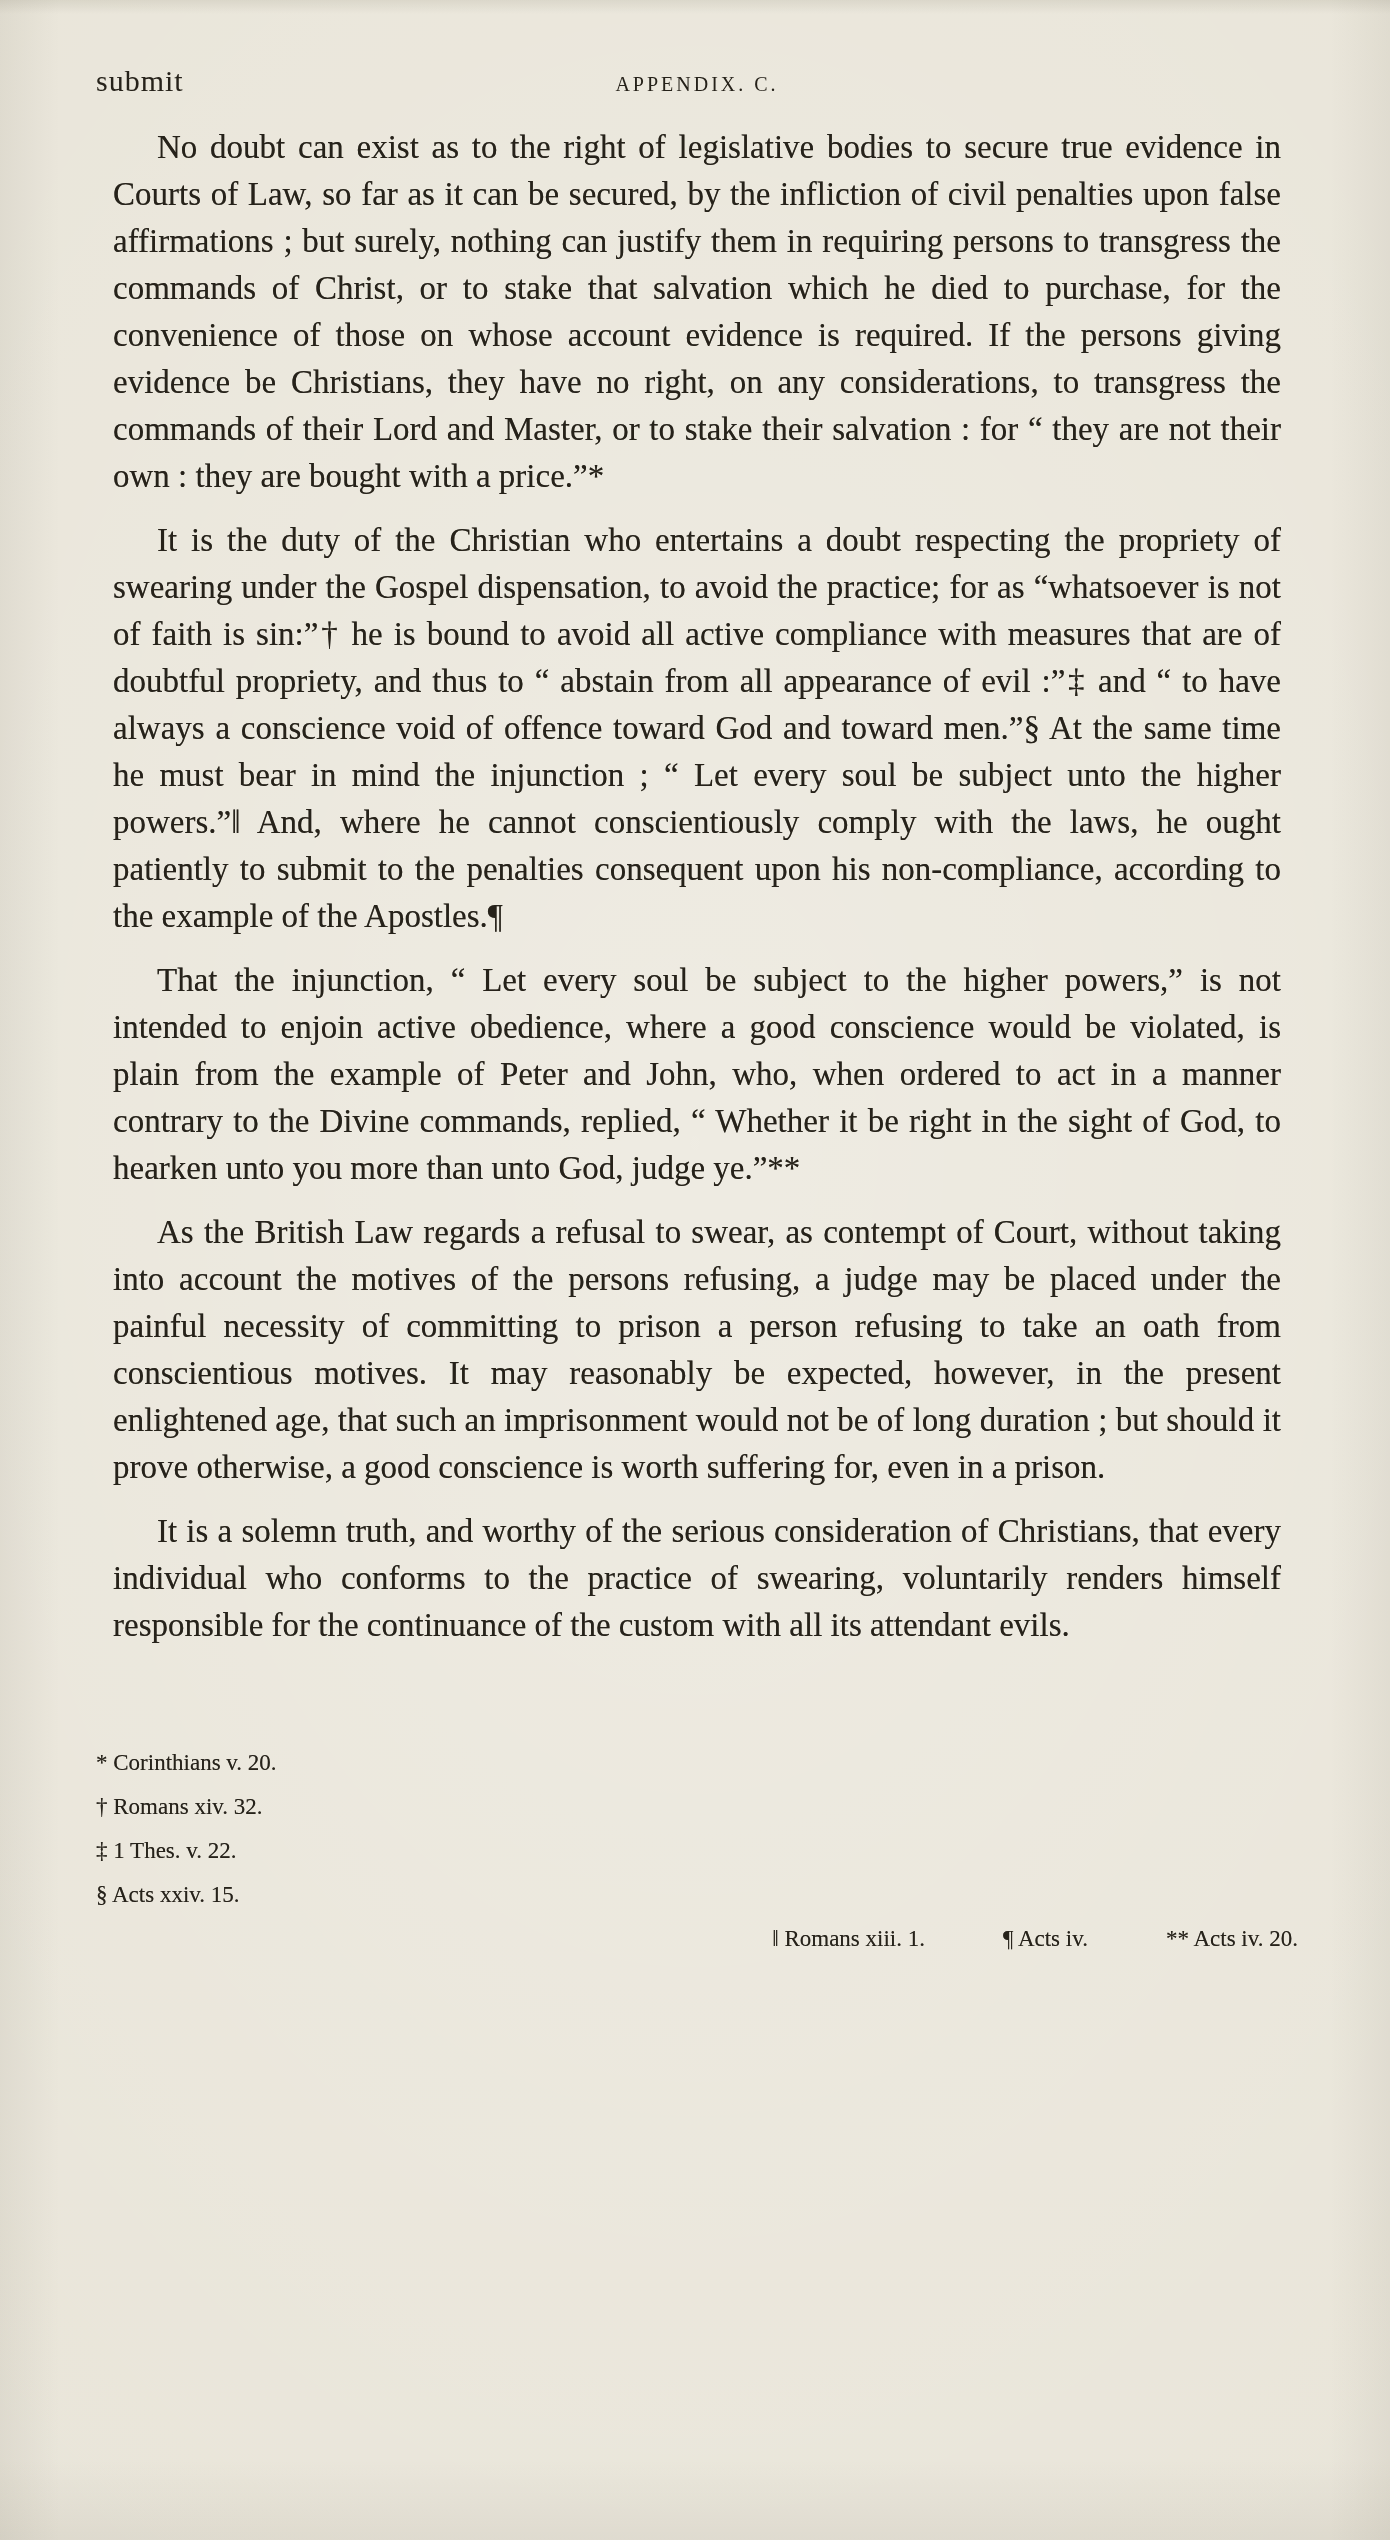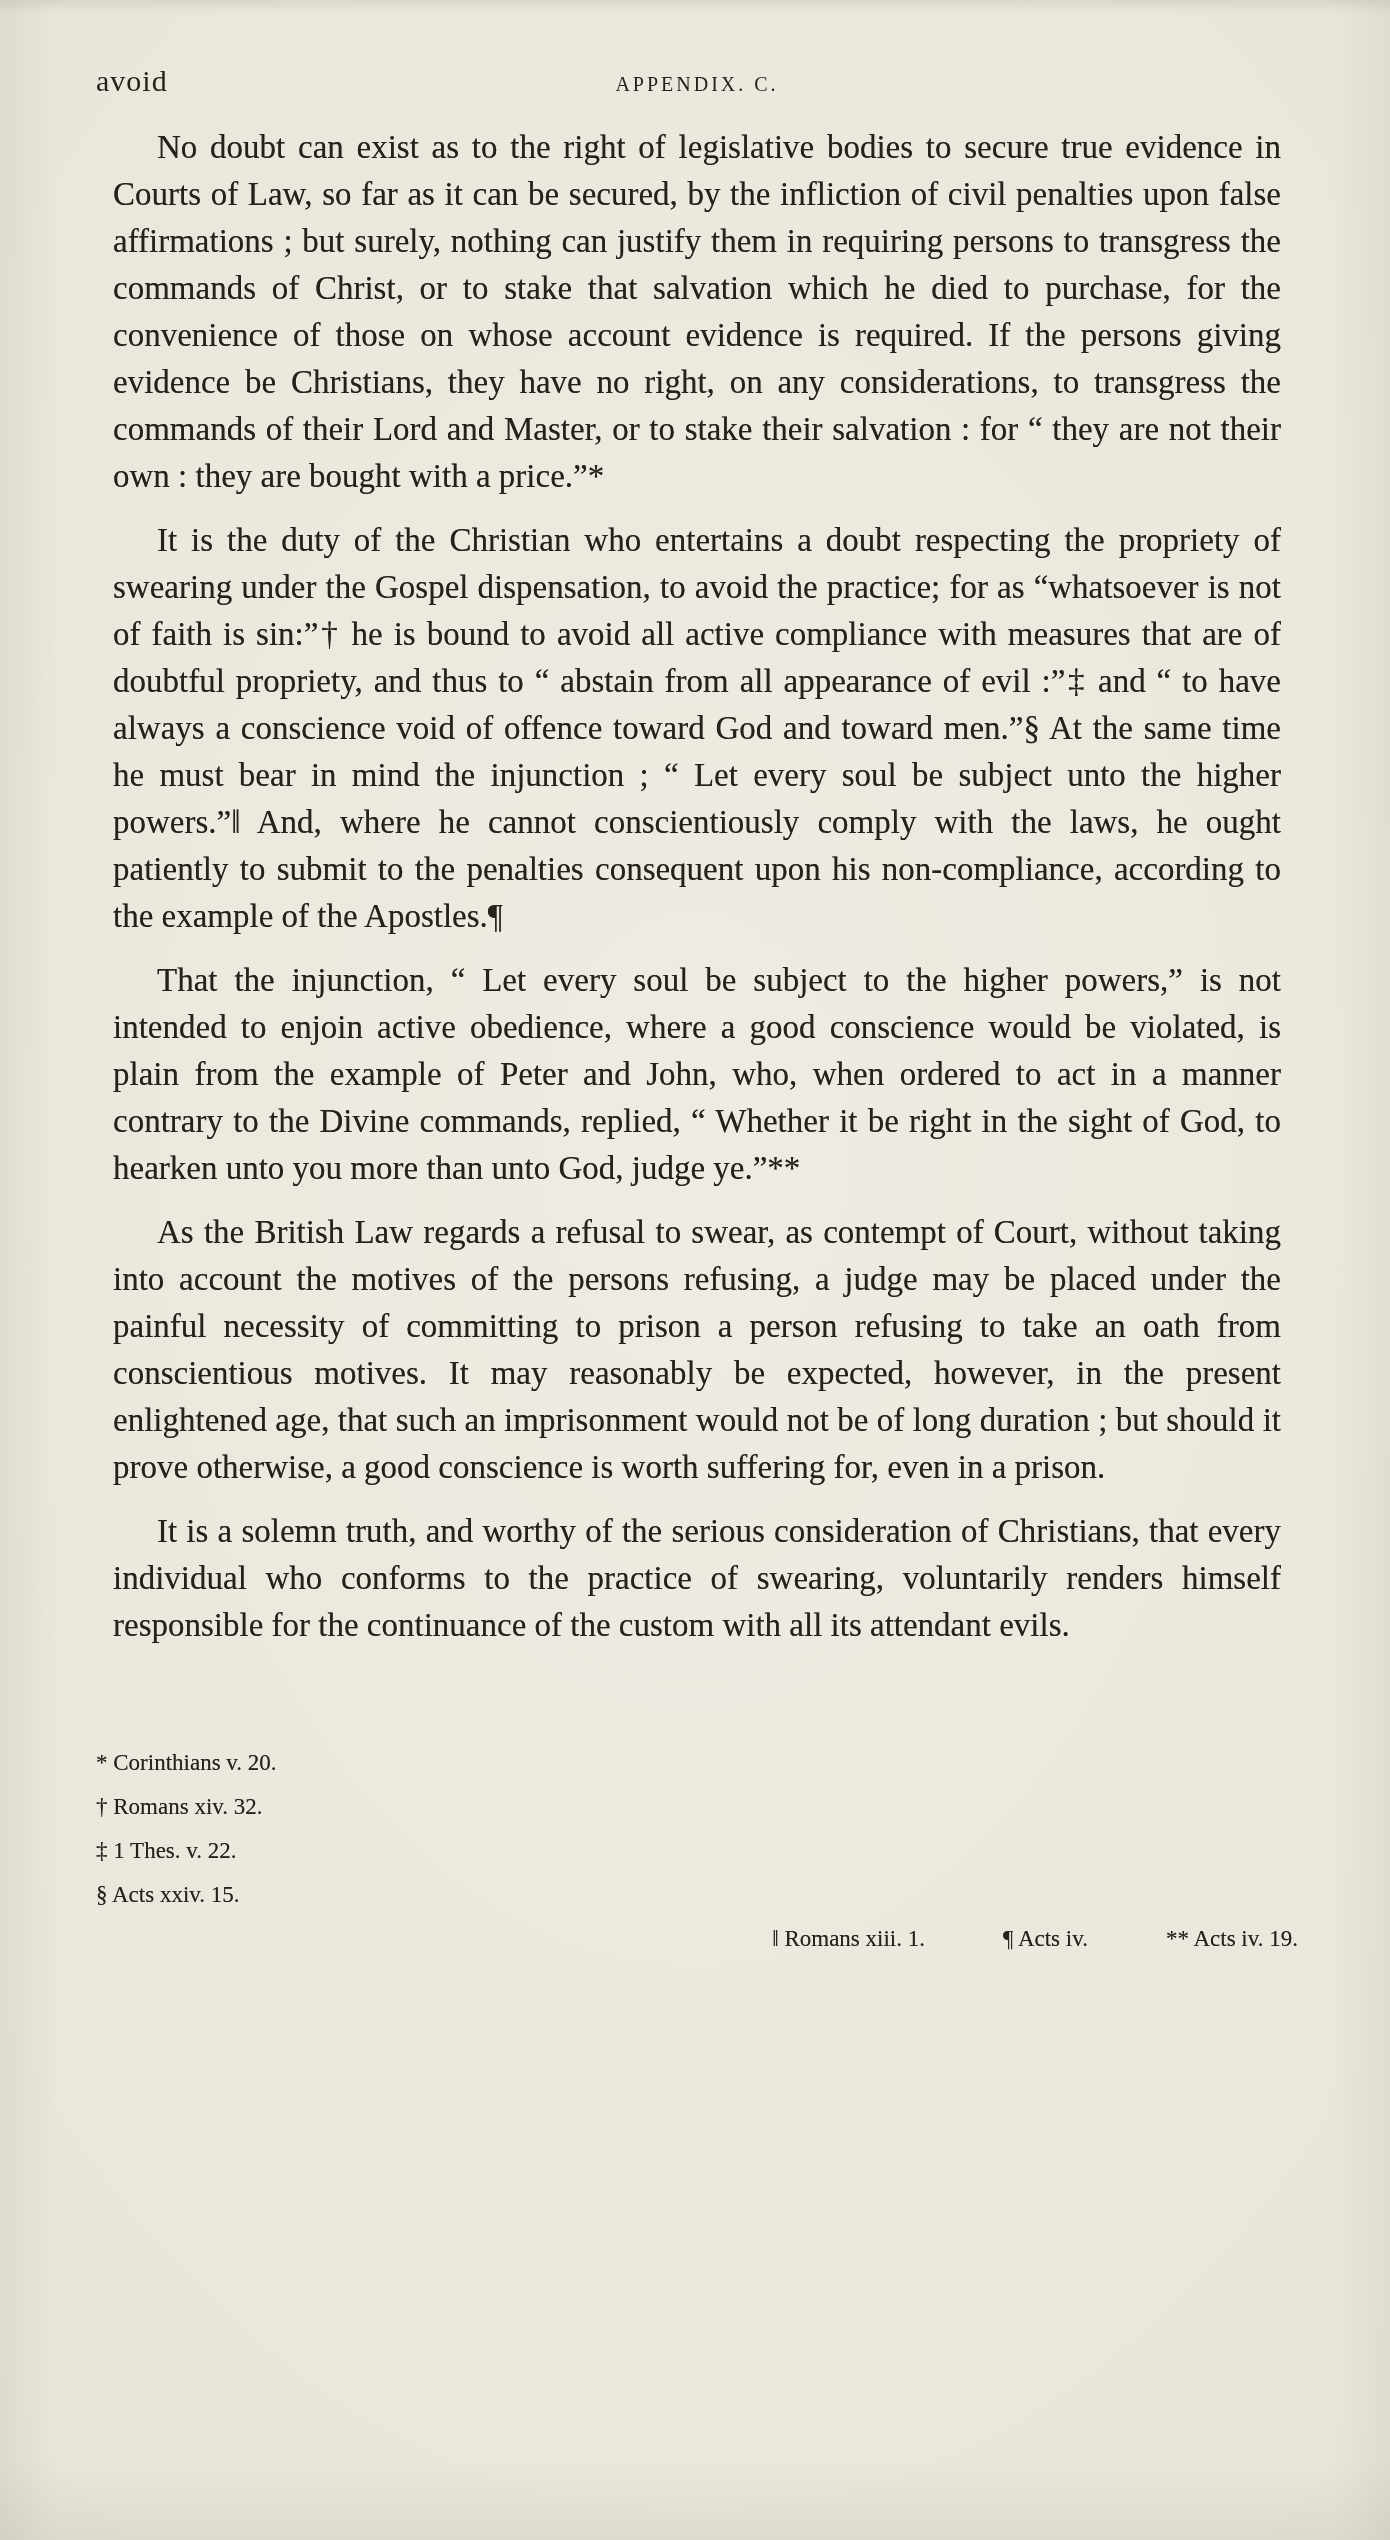--- a/index.html
+++ b/index.html
@@ -87,21 +87,21 @@
     white-space: nowrap;
   }
 </style>
 </head>
 <body>
 
 <div class="page">
   <div class="inner">
 
     <div class="running-header">
-      <span class="folio">avoid</span>
+      <span class="folio">submit</span>
       <span class="head-title">APPENDIX. C.</span>
       <span class="head-spacer"></span>
     </div>
 
     <div class="body-text">
       <p>No doubt can exist as to the right of legislative bodies to secure true evidence in Courts of Law, so far as it can be secured, by the infliction of civil penalties upon false affirmations ; but surely, nothing can justify them in requiring persons to transgress the commands of Christ, or to stake that salvation which he died to purchase, for the convenience of those on whose account evidence is required.  If the persons giving evidence be Christians, they have no right, on any considerations, to transgress the commands of their Lord and Master, or to stake their salvation : for “ they are not their own :  they are bought with a price.”*</p>
       <p>It is the duty of the Christian who entertains a doubt respecting the propriety of swearing under the Gospel dispensation, to avoid the practice; for as “whatsoever is not of faith is sin:”† he is bound to avoid all active compliance with measures that are of doubtful propriety, and thus to “ abstain from all appearance of evil :”‡ and “ to have always a conscience void of offence toward God and toward men.”§  At the same time he must bear in mind the injunction ; “ Let every soul be subject unto the higher powers.”‖  And, where he cannot conscientiously comply with the laws, he ought patiently to submit to the penalties consequent upon his non-compliance, according to the example of the Apostles.¶</p>
       <p>That the injunction, “ Let every soul be subject to the higher powers,” is not intended to enjoin active obedience, where a good conscience would be violated, is plain from the example of Peter and John, who, when ordered to act in a manner contrary to the Divine commands, replied, “ Whether it be right in the sight of God, to hearken unto you more than unto God, judge ye.”**</p>
       <p>As the British Law regards a refusal to swear, as contempt of Court, without taking into account the motives of the persons refusing, a judge may be placed under the painful necessity of committing to prison a person refusing to take an oath from conscientious motives.  It may reasonably be expected, however, in the present enlightened age, that such an imprisonment would not be of long duration ; but should it prove otherwise, a good conscience is worth suffering for, even in a prison.</p>
       <p>It is a solemn truth, and worthy of the serious consideration of Christians, that every individual who conforms to the practice of swearing, voluntarily renders himself responsible for the continuance of the custom with all its attendant evils.</p>
@@ -110,18 +110,18 @@
     <div class="footnotes">
       <div class="footnote-row-1">
         <span class="footnote-item">* Corinthians v. 20.</span>
         <span class="footnote-item">† Romans xiv. 32.</span>
         <span class="footnote-item">‡ 1 Thes. v. 22.</span>
         <span class="footnote-item">§ Acts xxiv. 15.</span>
       </div>
       <div class="footnote-row-2">
         <span class="footnote-item">‖ Romans xiii. 1.</span>
         <span class="footnote-item">¶ Acts iv.</span>
-        <span class="footnote-item">** Acts iv. 19.</span>
+        <span class="footnote-item">** Acts iv. 20.</span>
       </div>
     </div>
 
   </div>
 </div>
 
 </body></html>

